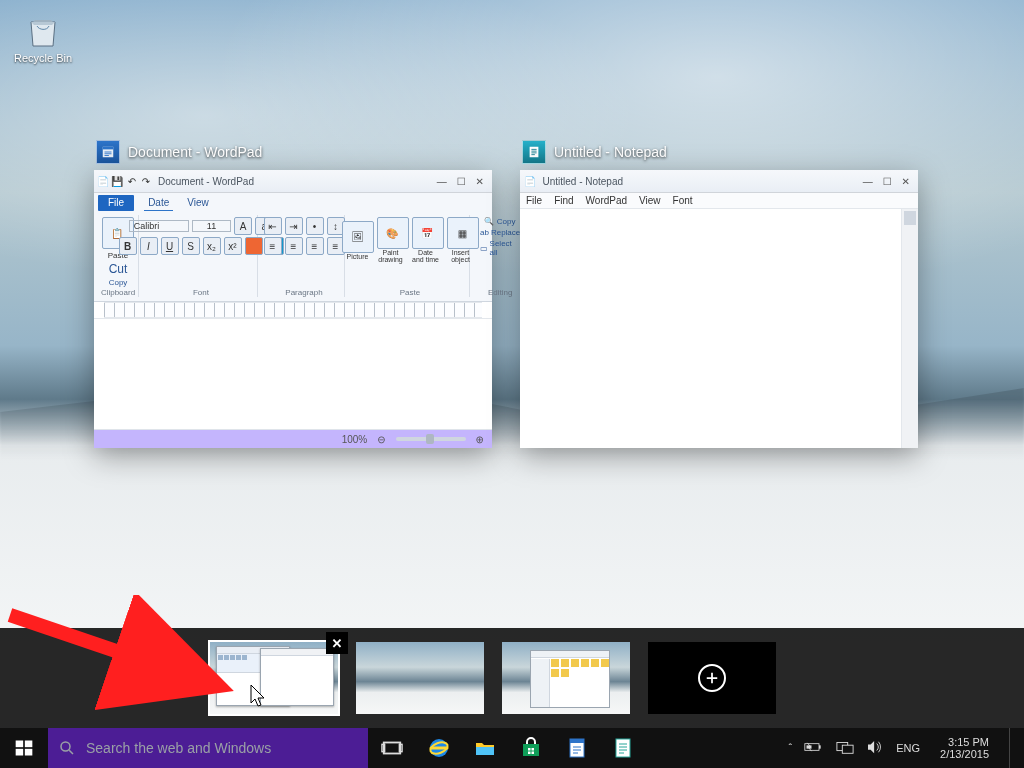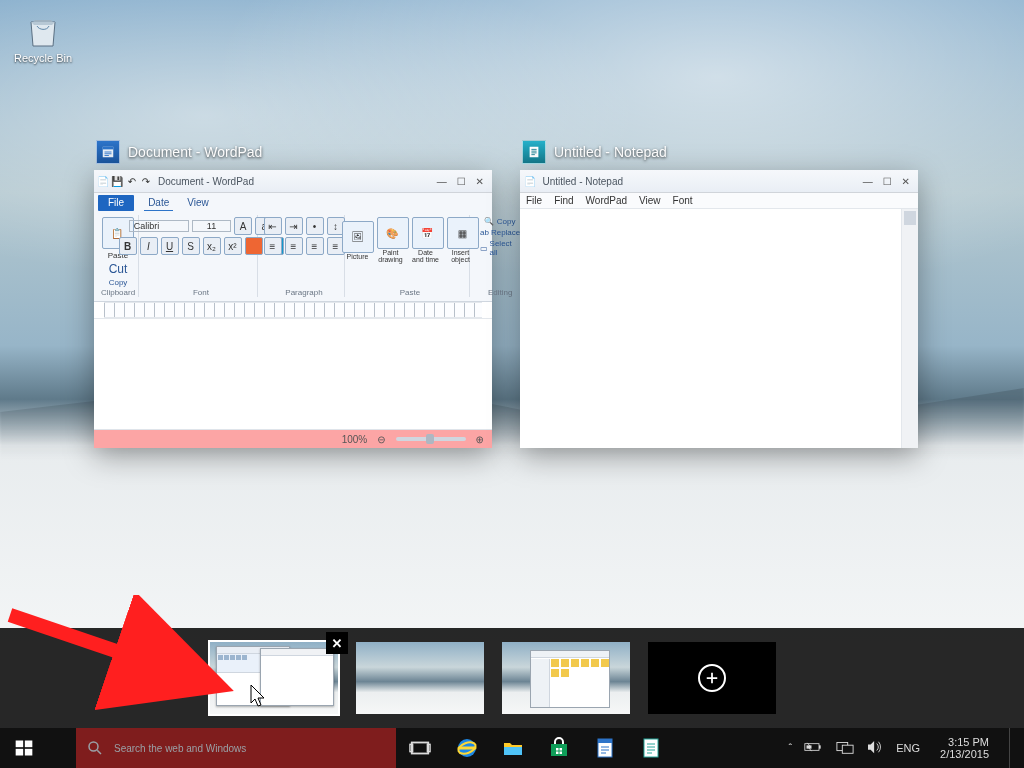--- a/index.html
+++ b/index.html
@@ -104,21 +104,21 @@
   .btnrow { display:flex; gap:3px; align-items:center; }
   .r-icn { width:16px;height:16px;background:#e9eef5;border:1px solid #8da9c7;border-radius:2px; position:relative; display:flex;align-items:center;justify-content:center;}
   .r-big { width:30px;height:30px; background:#eaf2fb;border:1px solid #8da9c7;border-radius:2px;display:flex;align-items:center;justify-content:center;}
   .ruler {
     height:14px;background:#fcfdff;border-bottom:1px solid #e3e7ec;border-top:1px solid #e3e7ec;
     background-image: repeating-linear-gradient(to right, #b8c0ca 0 1px, transparent 1px 10px);
     margin:0 10px;
   }
   .doc-area { flex:1; background:#fff; border-top:1px solid #e3e7ec; }
   .statusbar {
-    height:18px; border-top:1px solid #dfe4ea; background:#fca5a5;
+    height:18px; border-top:1px solid #dfe4ea; background:#c4b5fd;
     display:flex; justify-content:flex-end; align-items:center; gap:10px; padding:0 8px; font-size:10px; color:#555;
   }
   .zoom-slider { width:70px;height:4px;background:#cfd6df;border-radius:2px;position:relative;}
   .zoom-slider:before{content:"";position:absolute;left:30px;top:-3px;width:8px;height:10px;background:#aeb7c2;border-radius:2px;}
 
   
   .np-menu { display:flex; gap:12px; padding:2px 6px; font-size:10px; color:#333; border-bottom:1px solid #e3e7ec; background:#fafbfd;}
   .np-body { flex:1; background:#fff; position:relative;}
   .np-scroll { position:absolute; right:0; top:0; bottom:0; width:16px; background:#f0f2f5; border-left:1px solid #e3e7ec;}
   .np-scroll .thumb{position:absolute;top:2px;left:2px;right:2px;height:14px;background:#cfd6df;}
@@ -178,27 +178,26 @@
     background:#111;
     display:flex; align-items:stretch;
     color:#ddd;
   }
   .tb-btn {
     width:48px; display:flex; align-items:center; justify-content:center;
     position:relative;
   }
   .searchbox {
     flex:0 0 300px;
-    background:#7f1d1d;
+    background:#4c1d95;
     display:flex; align-items:center;
     padding:0 10px;
     color:#9aa0a6;
-    font-size:10px;
+    font-size:14px;
     gap:10px;
-    margin-left:28px;
   }
   .spacer { flex:1; }
   .tray {
     display:flex; align-items:center; gap:12px; padding:0 8px;
     font-size:11px;
   }
   .clock { text-align:right; line-height:1.1; padding:0 8px; }
   .tb-app { width:46px; display:flex;align-items:center;justify-content:center; }
   .tb-app svg{width:24px;height:24px;}
 

